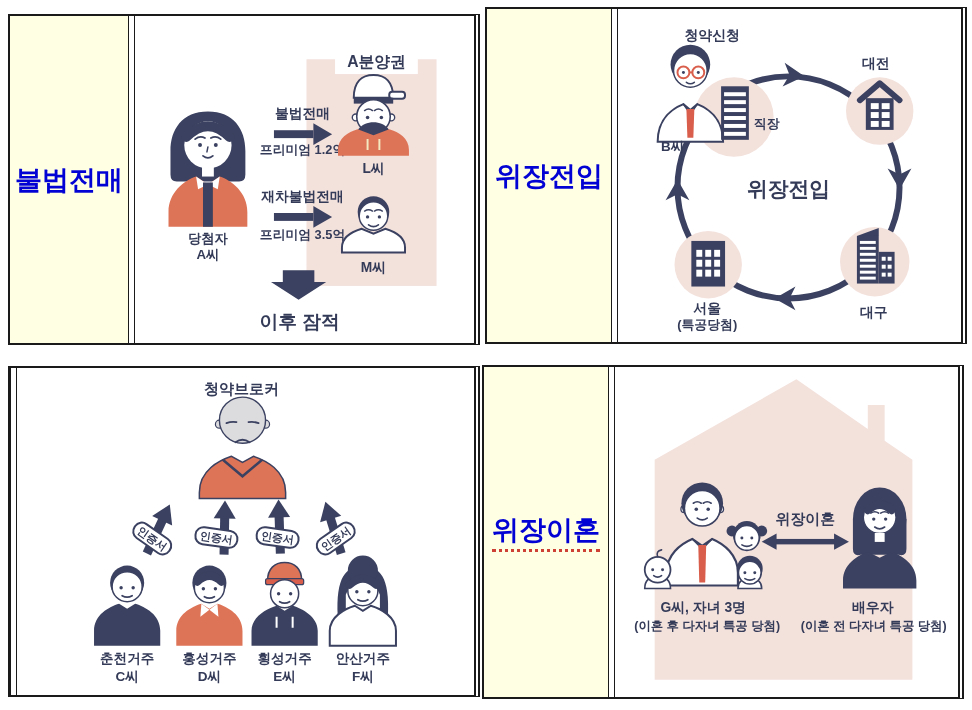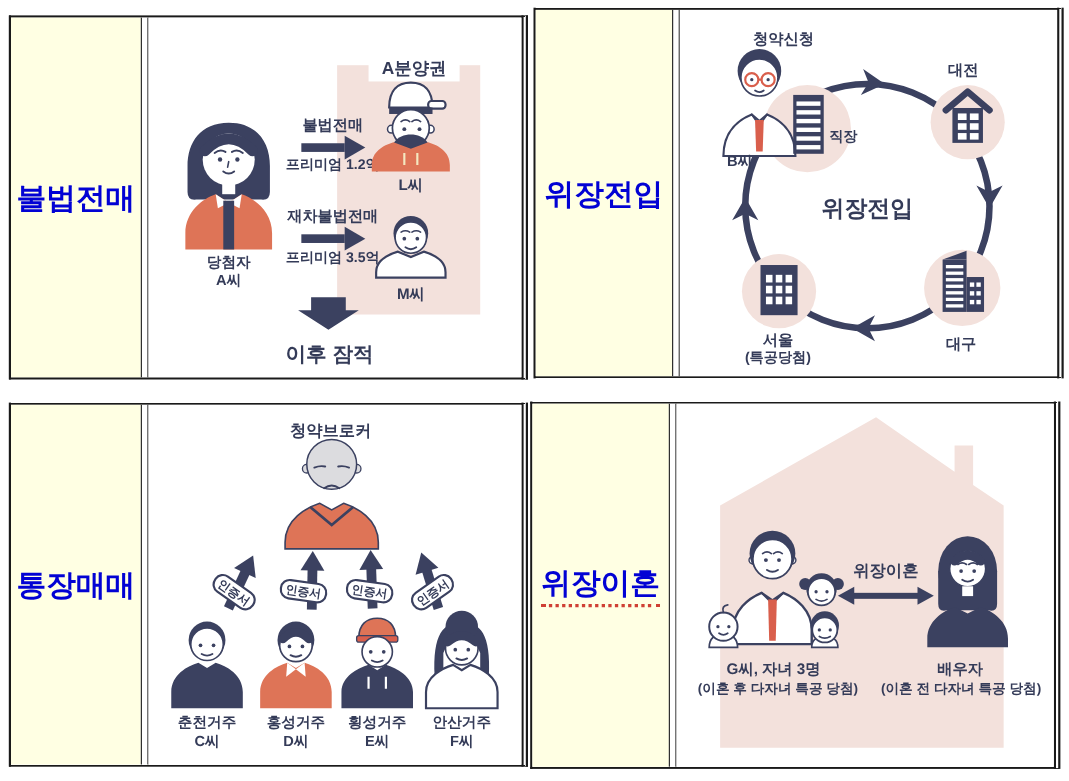--- a/index.html
+++ b/index.html
@@ -223,23 +223,20 @@
           </g>
         </g>
         <text x="95" y="29" class="t14">청약신청</text>
         <text x="55" y="141" class="t135">B씨</text>
         <text x="150" y="118" class="t13">직장</text>
       </svg>
     </div>
   </div>
 
   <div class="panel p-bl">
-    <div class="labelcell">
-      <span class="labeltext">통장매매</span>
-    </div>
     <div class="divider"></div>
     <div class="art">
       <svg viewBox="0 0 344 326" preserveAspectRatio="xMidYMid meet">
         <text x="168" y="26" class="t15">청약브로커</text>
 
         <g>
           <circle cx="146" cy="56" r="4" fill="#DCDCDF" stroke="#3B4160" stroke-width="1.2"></circle>
           <circle cx="192" cy="56" r="4" fill="#DCDCDF" stroke="#3B4160" stroke-width="1.2"></circle>
           <circle cx="169" cy="52" r="23" fill="#DCDCDF" stroke="#3B4160" stroke-width="1.4"></circle>
           <path class="ln" d="M153,55 q5,-2 10,-1" stroke-width="1.8"></path>

